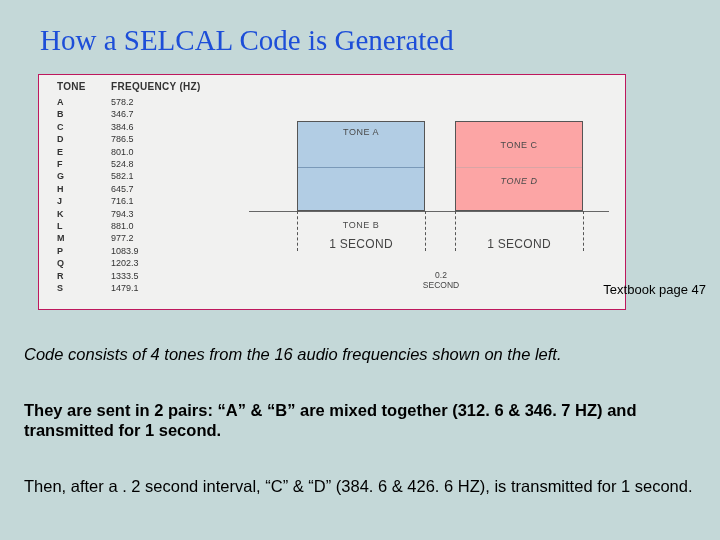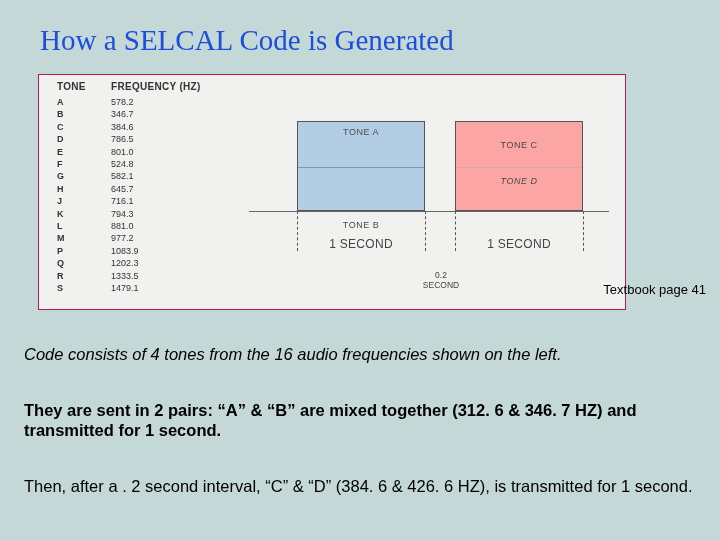--- a/index.html
+++ b/index.html
@@ -229,17 +229,17 @@
     <div class="timelabel" style="left:206px; width:128px;">1 SECOND</div>
 
     <div class="gap-label" style="left:172px; top:168px; width:40px;margin-top:9px;">
       <span>0.2</span><br>
       <span>SECOND</span>
     </div>
   </div>
 
 </div>
 
-<div class="page-ref">Textbook page 41</div>
+<div class="page-ref">Textbook page 47</div>
 
 <div class="body-text p1">Code consists of 4 tones from the 16 audio frequencies shown on the left.</div>
 <div class="body-text p2">They are sent in 2 pairs: “A” &amp; “B” are mixed together (312. 6 &amp; 346. 7 HZ) and transmitted for 1 second.</div>
 <div class="body-text p3">Then, after a . 2 second interval, “C” &amp; “D” (384. 6 &amp; 426. 6 HZ), is transmitted for 1 second.</div>
 
 </body></html>

